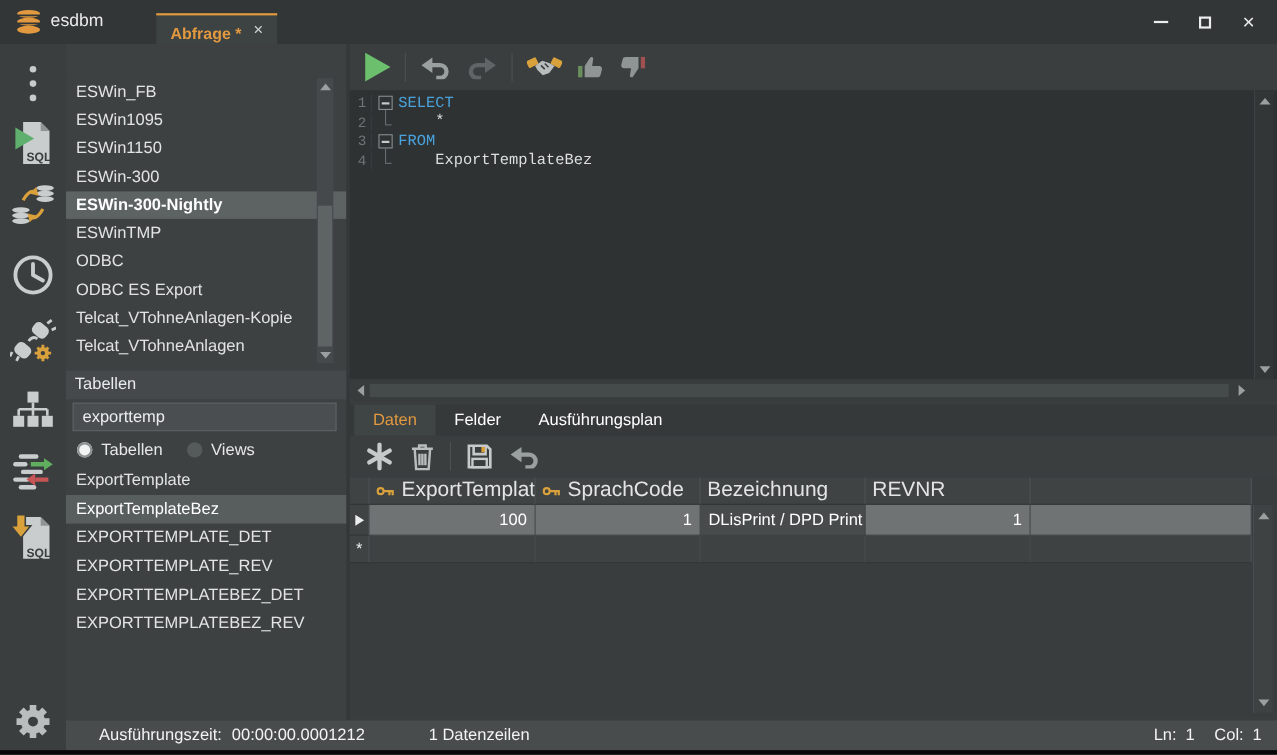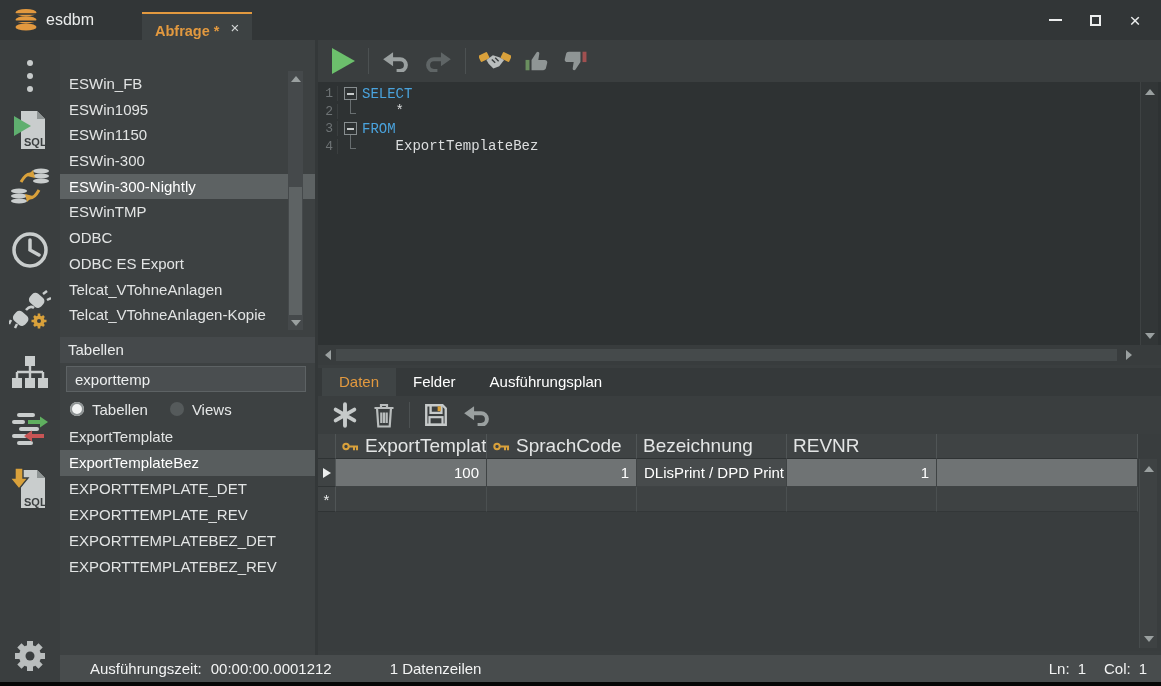--- a/index.html
+++ b/index.html
@@ -27,21 +27,21 @@
   .kebab { display:flex; flex-direction:column; gap:7px; }
   .kebab i { width:6px; height:6px; border-radius:50%; background:#c7cbcb; }
 
   
   .left-panel { position:absolute; left:60px; top:40px; width:255px; height:615px; background:#3d4142; }
   .panel-header { position:absolute; left:0; right:0; height:26px; background:#45494b; color:#e9ebeb;
                   font-size:15px; line-height:26px; padding-left:8px; }
   .ph-db { top:5px; } .ph-tables { top:297px; }
   .db-list { position:absolute; top:31px; left:0; right:0; height:259px; background:#3d4142; overflow:hidden; }
   .list-item { height:25.7px; line-height:25.7px; padding-left:9px; color:#e2e4e4; font-size:15px; white-space:nowrap; }
-  .sel-db { background:#5d6263; color:#ffffff; font-weight:normal; }
+  .sel-db { background:#5d6263; color:#ffffff; font-weight:bold; }
   .sel-tbl { background:#585d5e; color:#ffffff; }
   .vscroll { position:absolute; background:#45494b; }
   .db-scroll { top:31px; right:12px; width:15px; height:259px; }
   .sb-arrow { position:absolute; left:0; width:100%; height:15px; display:flex; align-items:center; justify-content:center; }
   .arr-up { width:0; height:0; border-left:5px solid transparent; border-right:5px solid transparent; border-bottom:6px solid #9aa0a0; }
   .arr-dn { width:0; height:0; border-left:5px solid transparent; border-right:5px solid transparent; border-top:6px solid #9aa0a0; }
   .arr-lf { width:0; height:0; border-top:5px solid transparent; border-bottom:5px solid transparent; border-right:6px solid #9aa0a0; }
   .arr-rt { width:0; height:0; border-top:5px solid transparent; border-bottom:5px solid transparent; border-left:6px solid #9aa0a0; }
   .db-thumb { position:absolute; left:1px; right:1px; top:116px; height:128px; background:#5e6364; }
   .search-box { position:absolute; top:326px; left:6px; width:240px; height:26px; background:#4a4e50;
@@ -247,22 +247,22 @@
   <div class="left-panel">
     <div class="db-list" id="db-list">
         <div class="list-item">ESWin_FB</div>
         <div class="list-item">ESWin1095</div>
         <div class="list-item">ESWin1150</div>
         <div class="list-item">ESWin-300</div>
         <div class="list-item sel-db">ESWin-300-Nightly</div>
         <div class="list-item">ESWinTMP</div>
         <div class="list-item">ODBC</div>
         <div class="list-item">ODBC ES Export</div>
+        <div class="list-item">Telcat_VTohneAnlagen-Kopie</div>
         <div class="list-item">Telcat_VTohneAnlagen</div>
-        <div class="list-item">Telcat_VTohneAnlagen-Kopie</div>
       </div>
     <div class="vscroll db-scroll">
       <span class="sb-arrow" style="top:0">
           <i class="arr-up"></i>
         </span>
       <span class="db-thumb"></span>
       <span class="sb-arrow" style="bottom:0">
           <i class="arr-dn"></i>
         </span>
     </div>

